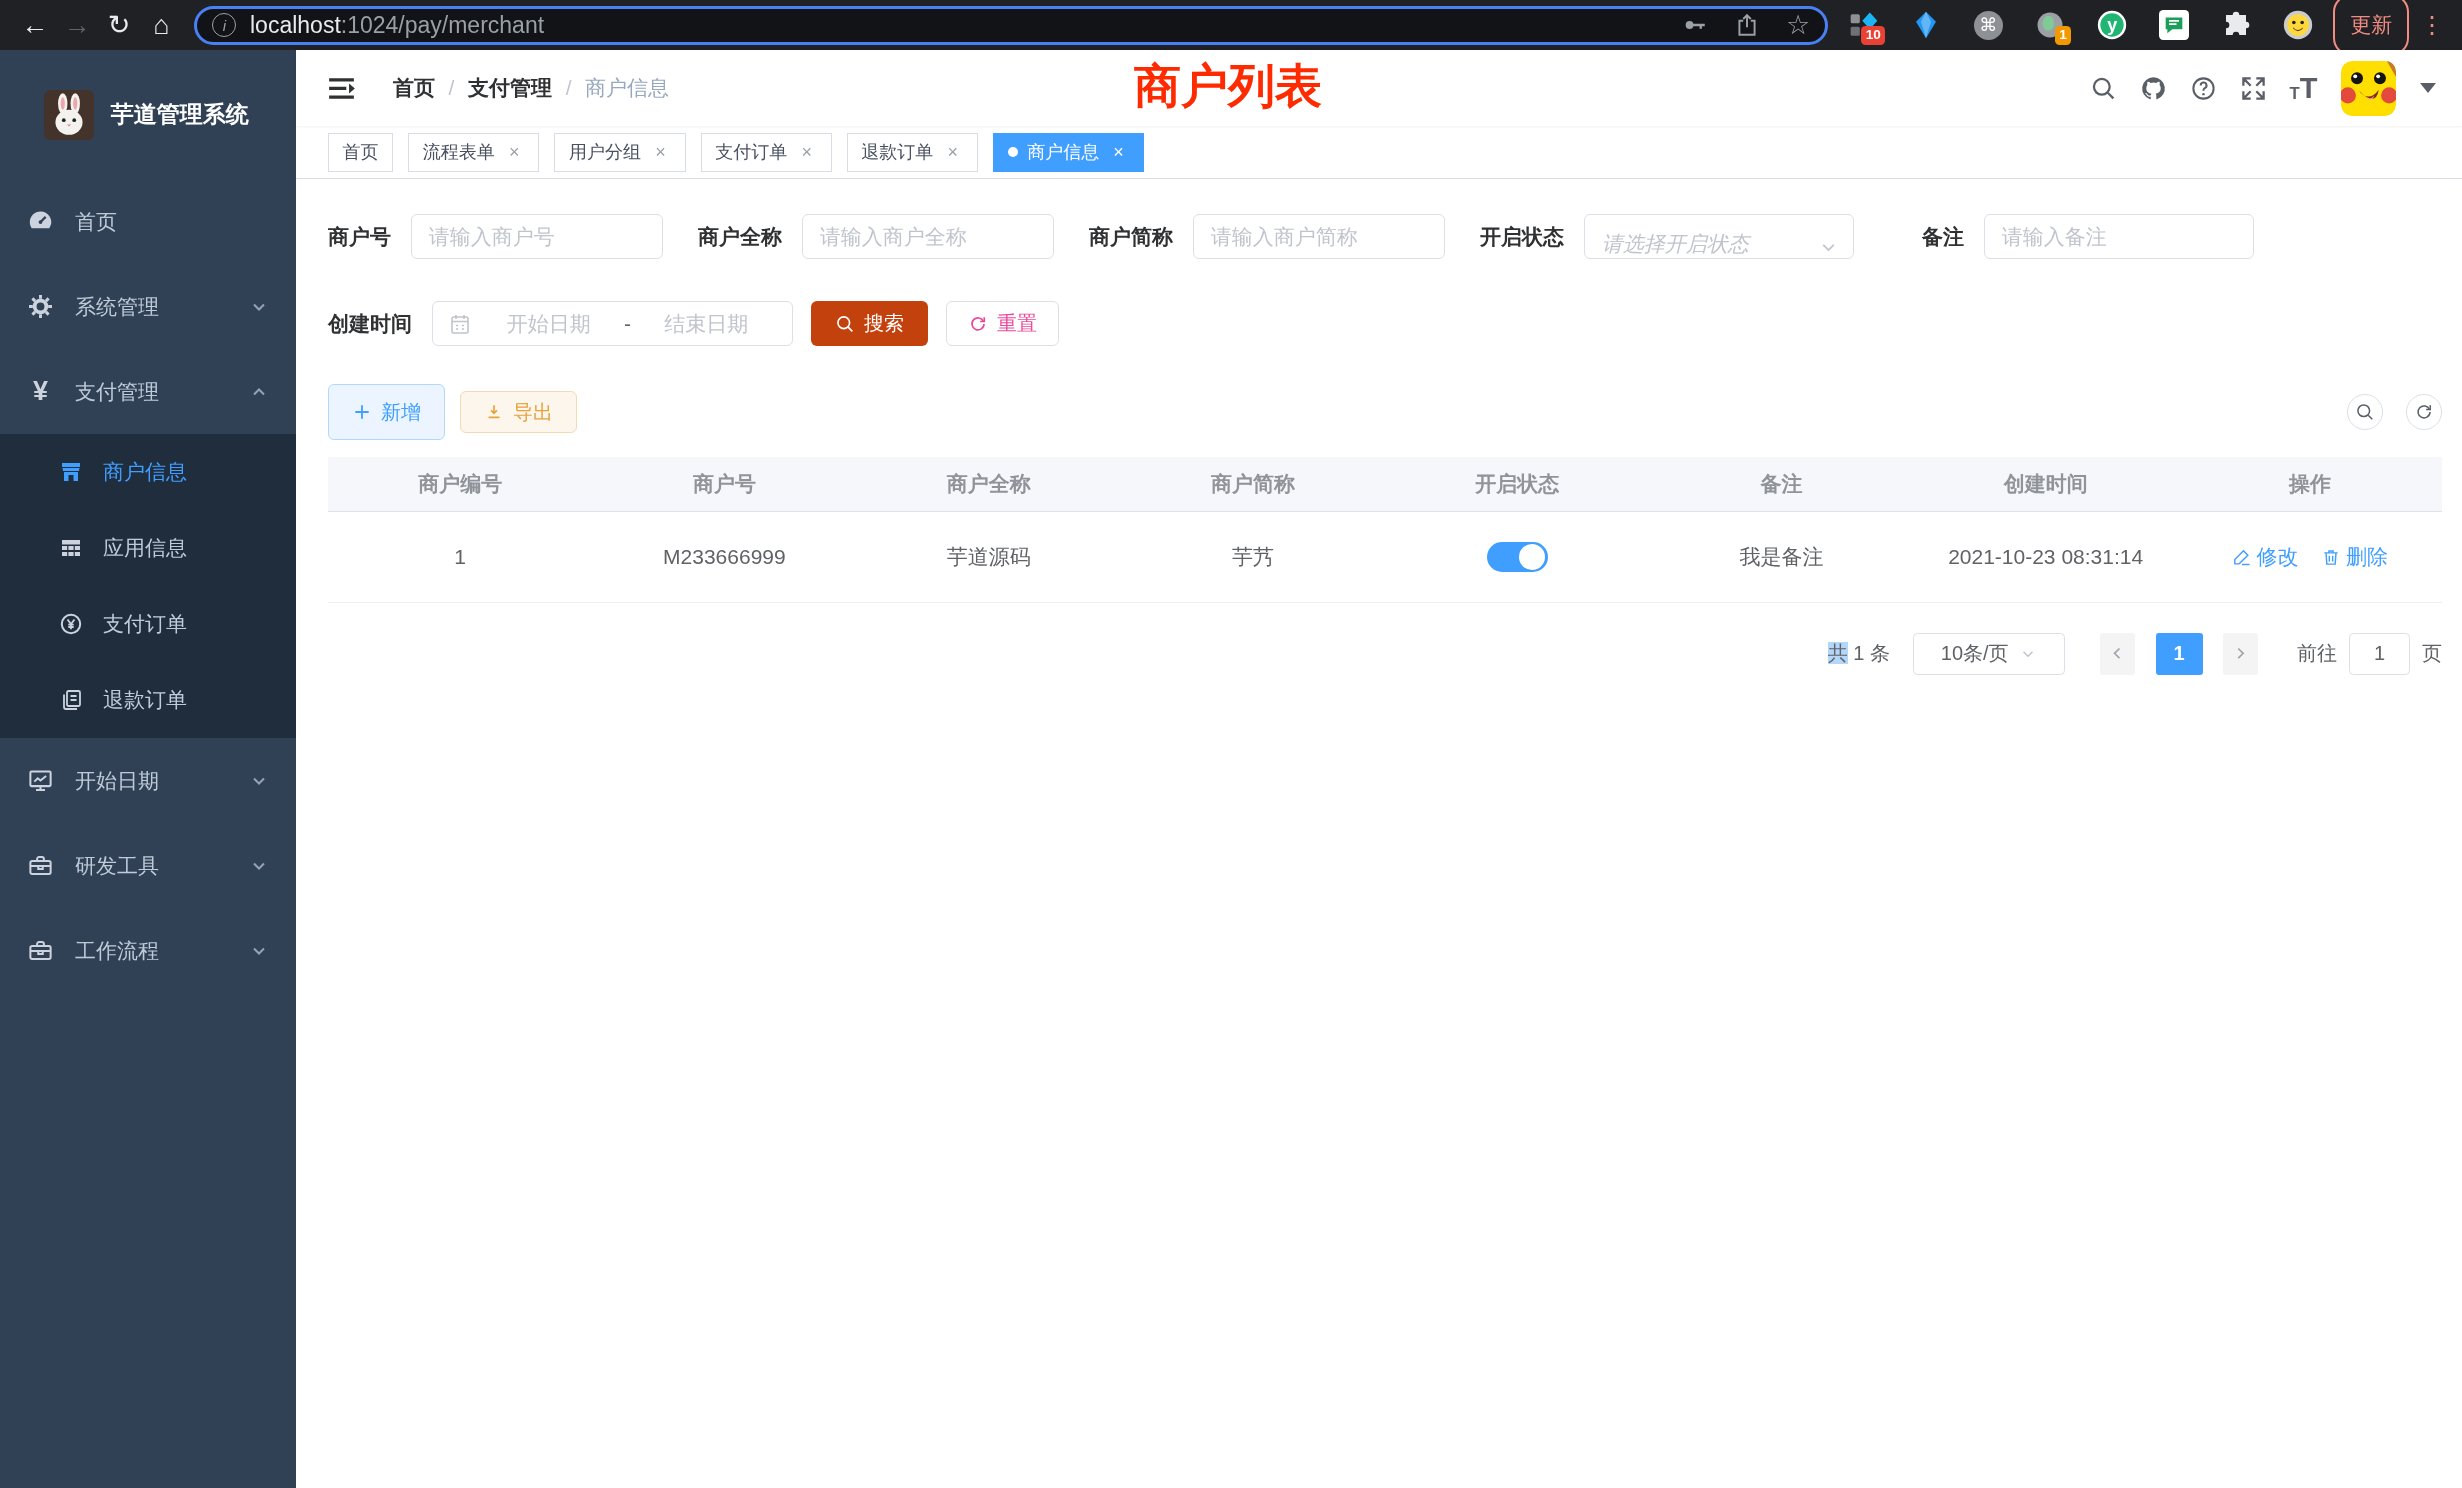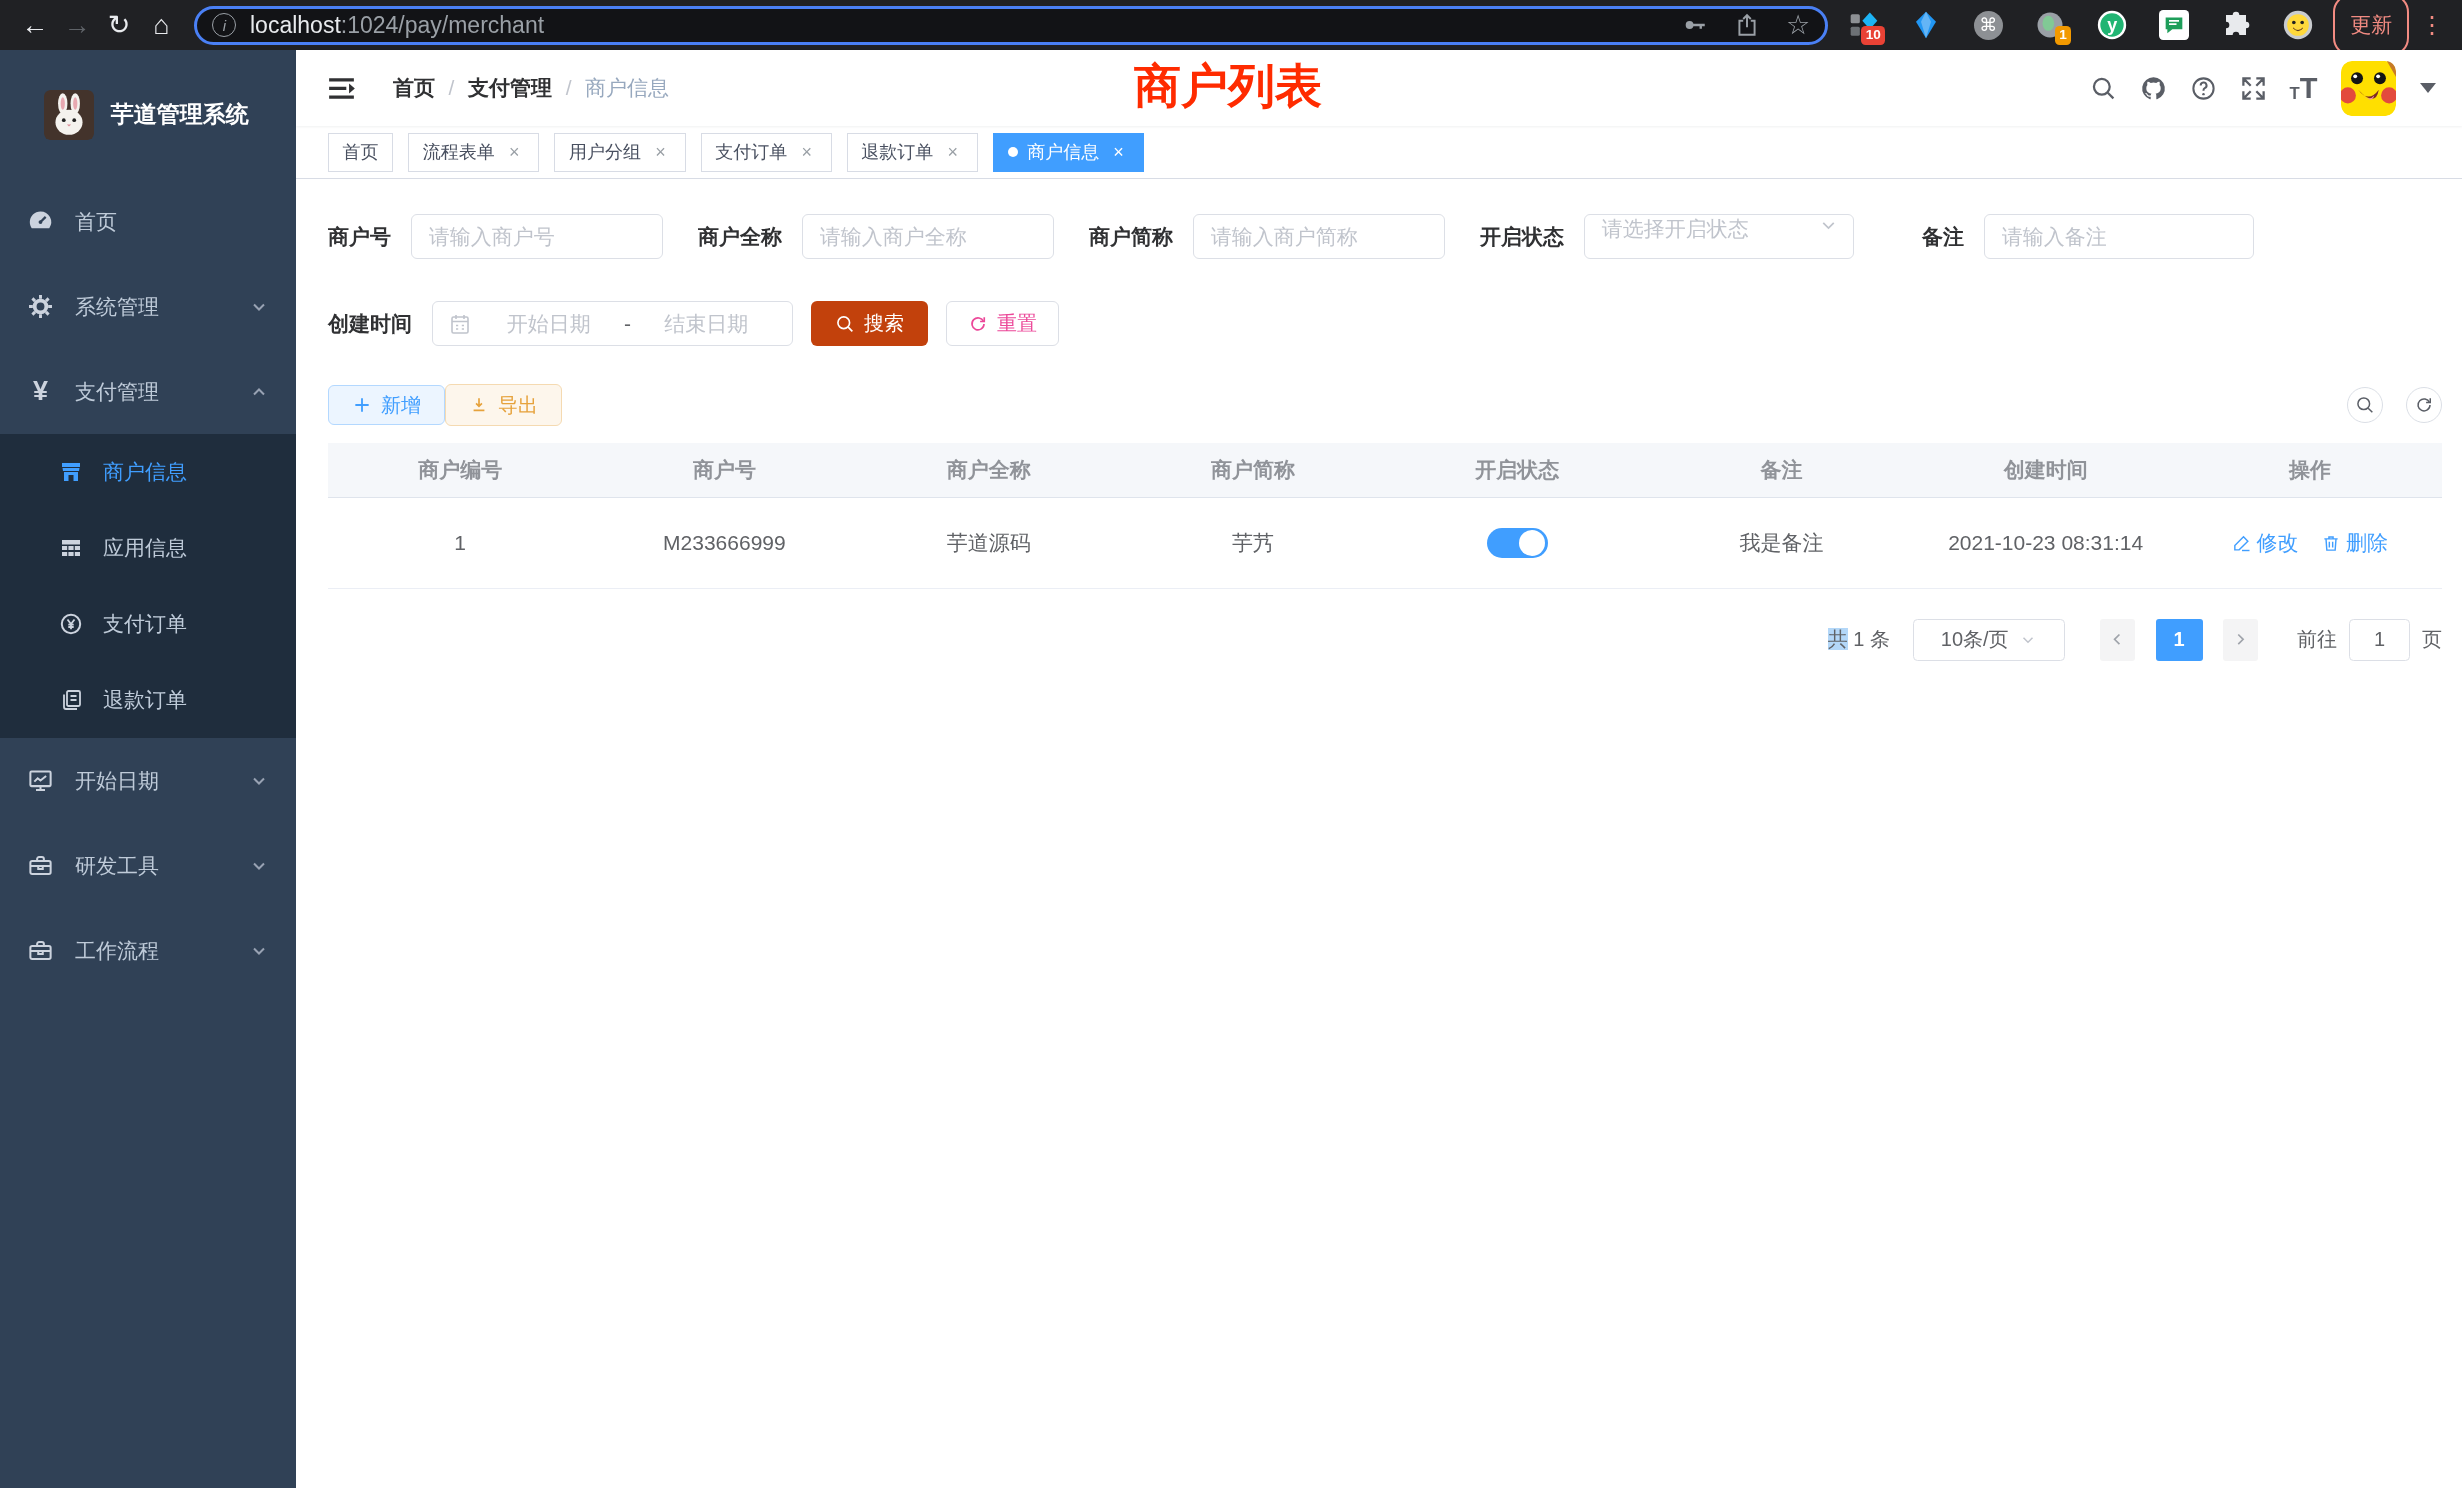--- a/index.html
+++ b/index.html
@@ -72,32 +72,32 @@
   .tag.active .x { color:#fff; }
   .tag-dot { width:10.6px; height:10.6px; border-radius:50%; background:#fff; }
 
   
   .content { padding:35px 20px 0 32px; }
   .filter-row { display:flex; align-items:center; margin-bottom:42px; }
   .fitem { display:flex; align-items:center; margin-right:35px; }
   .flabel { font-weight:700; color:#303133; margin-right:20px; white-space:nowrap; }
   .finput { height:45px; border:1.5px solid #dcdfe6; border-radius:6px; padding:0 16.7px; font-size:21px; color:#606266; width:252px; outline:none; background:#fff; font-family:inherit; }
   .finput::placeholder { color:#c0c4cc; }
-  .fselect { width:270px; height:45px; border:1.5px solid #dcdfe6; border-radius:6px; display:flex; align-items:flex-start; padding:0 13.6px 0 16.7px; color:#c0c4cc; cursor:pointer; background:#fff; }
+  .fselect { width:270px; height:45px; border:1.5px solid #dcdfe6; border-radius:6px; display:flex; align-items:flex-end; padding:0 13.6px 0 16.7px; color:#c0c4cc; cursor:pointer; background:#fff;font-style:italic; }
   .fselect .ph { flex:1; }
   .fselect svg { width:21px; height:21px; color:#c0c4cc; }
   .daterange { width:361px; height:45px; border:1.5px solid #dcdfe6; border-radius:6px; display:flex; align-items:center; padding:0 15px; color:#c0c4cc; background:#fff; cursor:text; }
   .daterange svg { width:24px; height:24px; color:#c0c4cc; margin-right:6px; flex:0 0 auto; }
   .daterange .d-ph { flex:1; text-align:center; }
   .daterange .d-sep { color:#606266; padding:0 4.5px; }
   .btn { height:45px; border-radius:6px; font-size:20px; display:inline-flex; align-items:center; justify-content:center; gap:9px; cursor:pointer; border:1.5px solid transparent; font-family:inherit; }
   .btn svg { width:20px; height:20px; }
   .btn-primary { background:#c2410c; color:#fff; padding:0 23px; margin-right:18px; }
   .btn-plain { background:#fff; border-color:#dcdfe6; color:#ec4899; padding:11px 21px; }
-  .btn-add { height:40px; background:#ecf5ff; border-color:#b3d8ff; color:#409eff; padding:12px 23px; }
+  .btn-add { height:56px; background:#ecf5ff; border-color:#b3d8ff; color:#409eff; padding:12px 23px; margin-right:15px; }
   .btn-export { height:42px; background:#fdf6ec; border-color:#f5dab1; color:#e6a23c; padding:0 23px; }
   .action-row { display:flex; align-items:center; margin-bottom:16.7px; }
   .action-right { margin-left:auto; display:flex; gap:23px; }
   .circle-btn { width:36px; height:36px; border-radius:50%; border:1.5px solid #dbdfe6; background:#fff; display:flex; align-items:center; justify-content:center; color:#5a5e66; cursor:pointer; }
   .circle-btn svg { width:20px; height:20px; }
 
   
   .tbl { width:100%; }
   .tbl-head { display:grid; grid-template-columns:repeat(8,1fr); background:#f5f7fa; height:55px; align-items:center; border-bottom:1.5px solid #dfe4ec; }
   .tbl-head div { text-align:center; color:#909399; font-weight:700; font-size:21px; }

